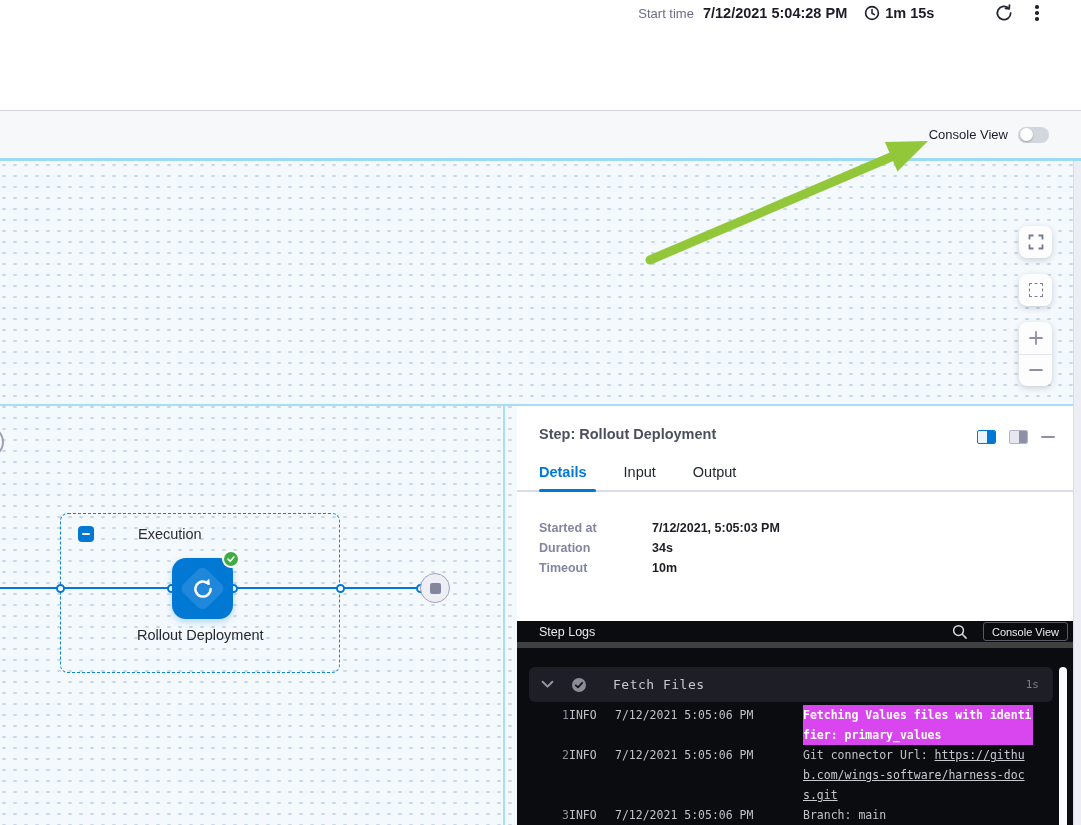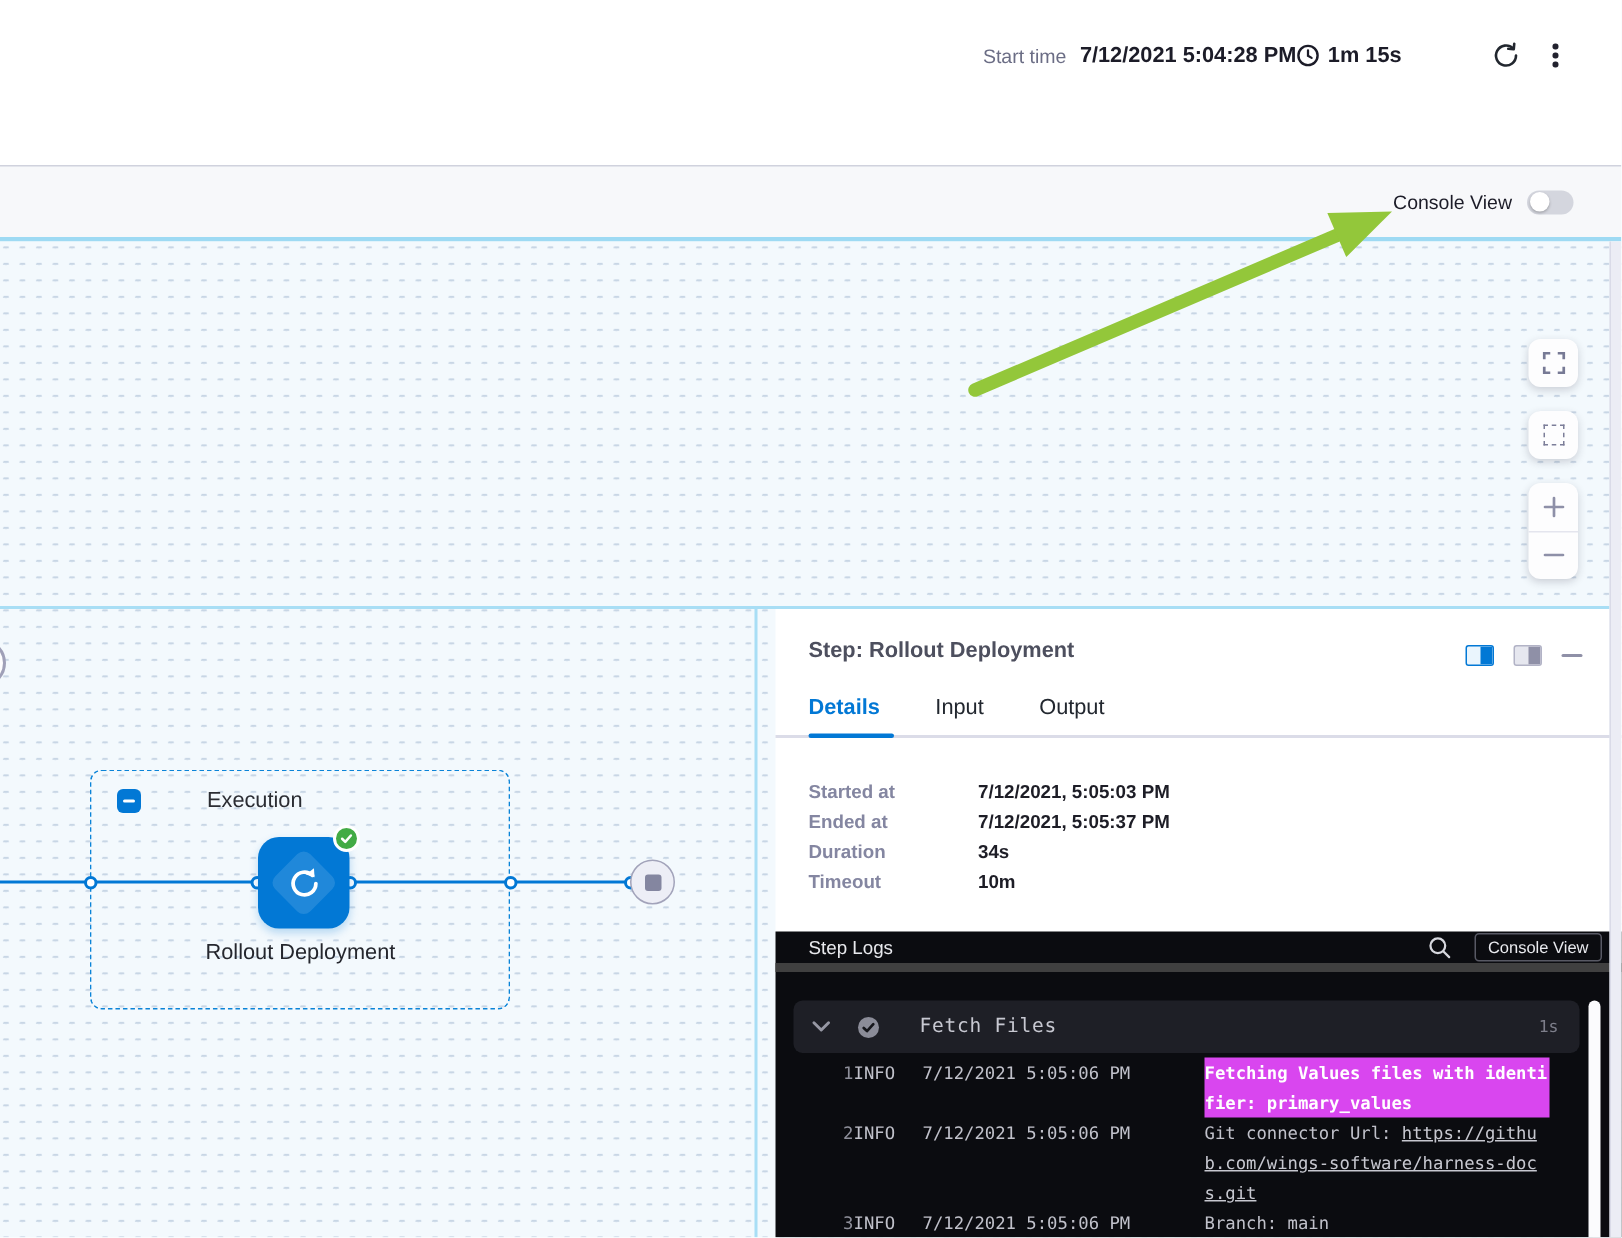--- a/index.html
+++ b/index.html
@@ -1,23 +1,23 @@
 <!DOCTYPE html>
 <html><head>
 <meta charset="utf-8">
 <style>
   * { box-sizing: border-box; margin: 0; padding: 0; }
   body { background:#fff; font-family:"Liberation Sans", sans-serif; }
   .screen { position:relative; width:1081px; height:825px; background:#fff; overflow:hidden; }
 
   
   .top-header { position:absolute; left:0; top:0; width:1081px; height:110px; background:#fff; }
-  .header-right { position:absolute; top:24px; right:38px; display:flex; align-items:center; height:26px; }
+  .header-right { position:absolute; top:0; right:38px; display:flex; align-items:center; height:26px; }
   .start-time-label { color:#6b6d85; font-size:13px; margin-right:9px; }
-  .start-time-value { color:#1c1c28; font-size:14.5px; font-weight:bold; }
+  .start-time-value { color:#1c1c28; font-size:14.5px; font-weight:bold; margin-right:17px; }
   .clock-wrap { display:flex; align-items:center; margin-right:60px; }
   .clock-wrap svg { margin-right:5px; }
   .elapsed { color:#1c1c28; font-size:14.5px; font-weight:bold; }
   .icon-btn { background:none; border:none; cursor:pointer; display:flex; align-items:center; justify-content:center; padding:0; }
   .refresh-btn { margin-right:17px; }
   .kebab { display:flex; flex-direction:column; gap:2.6px; padding:2px 4px; }
   .kebab i { width:3.6px; height:3.6px; border-radius:50%; background:#22222e; }
 
   
   .console-row { position:absolute; left:0; top:110px; width:1081px; height:48px; background:#f7f8fa; border-top:1px solid #d0d2dd; display:flex; align-items:center; justify-content:flex-end; padding-right:32px; }
@@ -237,24 +237,20 @@
     </div>
     <div class="sp-tab-divider"></div>
     <div class="sp-tab-underline"></div>
 
     <div class="sp-details">
       <div class="detail-row">
         <span class="detail-label">Started at</span>
         <span class="detail-value">7/12/2021, 5:05:03 PM</span>
       </div>
       <div class="detail-row">
-        <span class="detail-label">Ended at</span>
-        <span class="detail-value">7/12/2021, 5:05:37 PM</span>
-      </div>
-      <div class="detail-row">
         <span class="detail-label">Duration</span>
         <span class="detail-value">34s</span>
       </div>
       <div class="detail-row">
         <span class="detail-label">Timeout</span>
         <span class="detail-value">10m</span>
       </div>
     </div>
 
     <div class="logs-panel">

